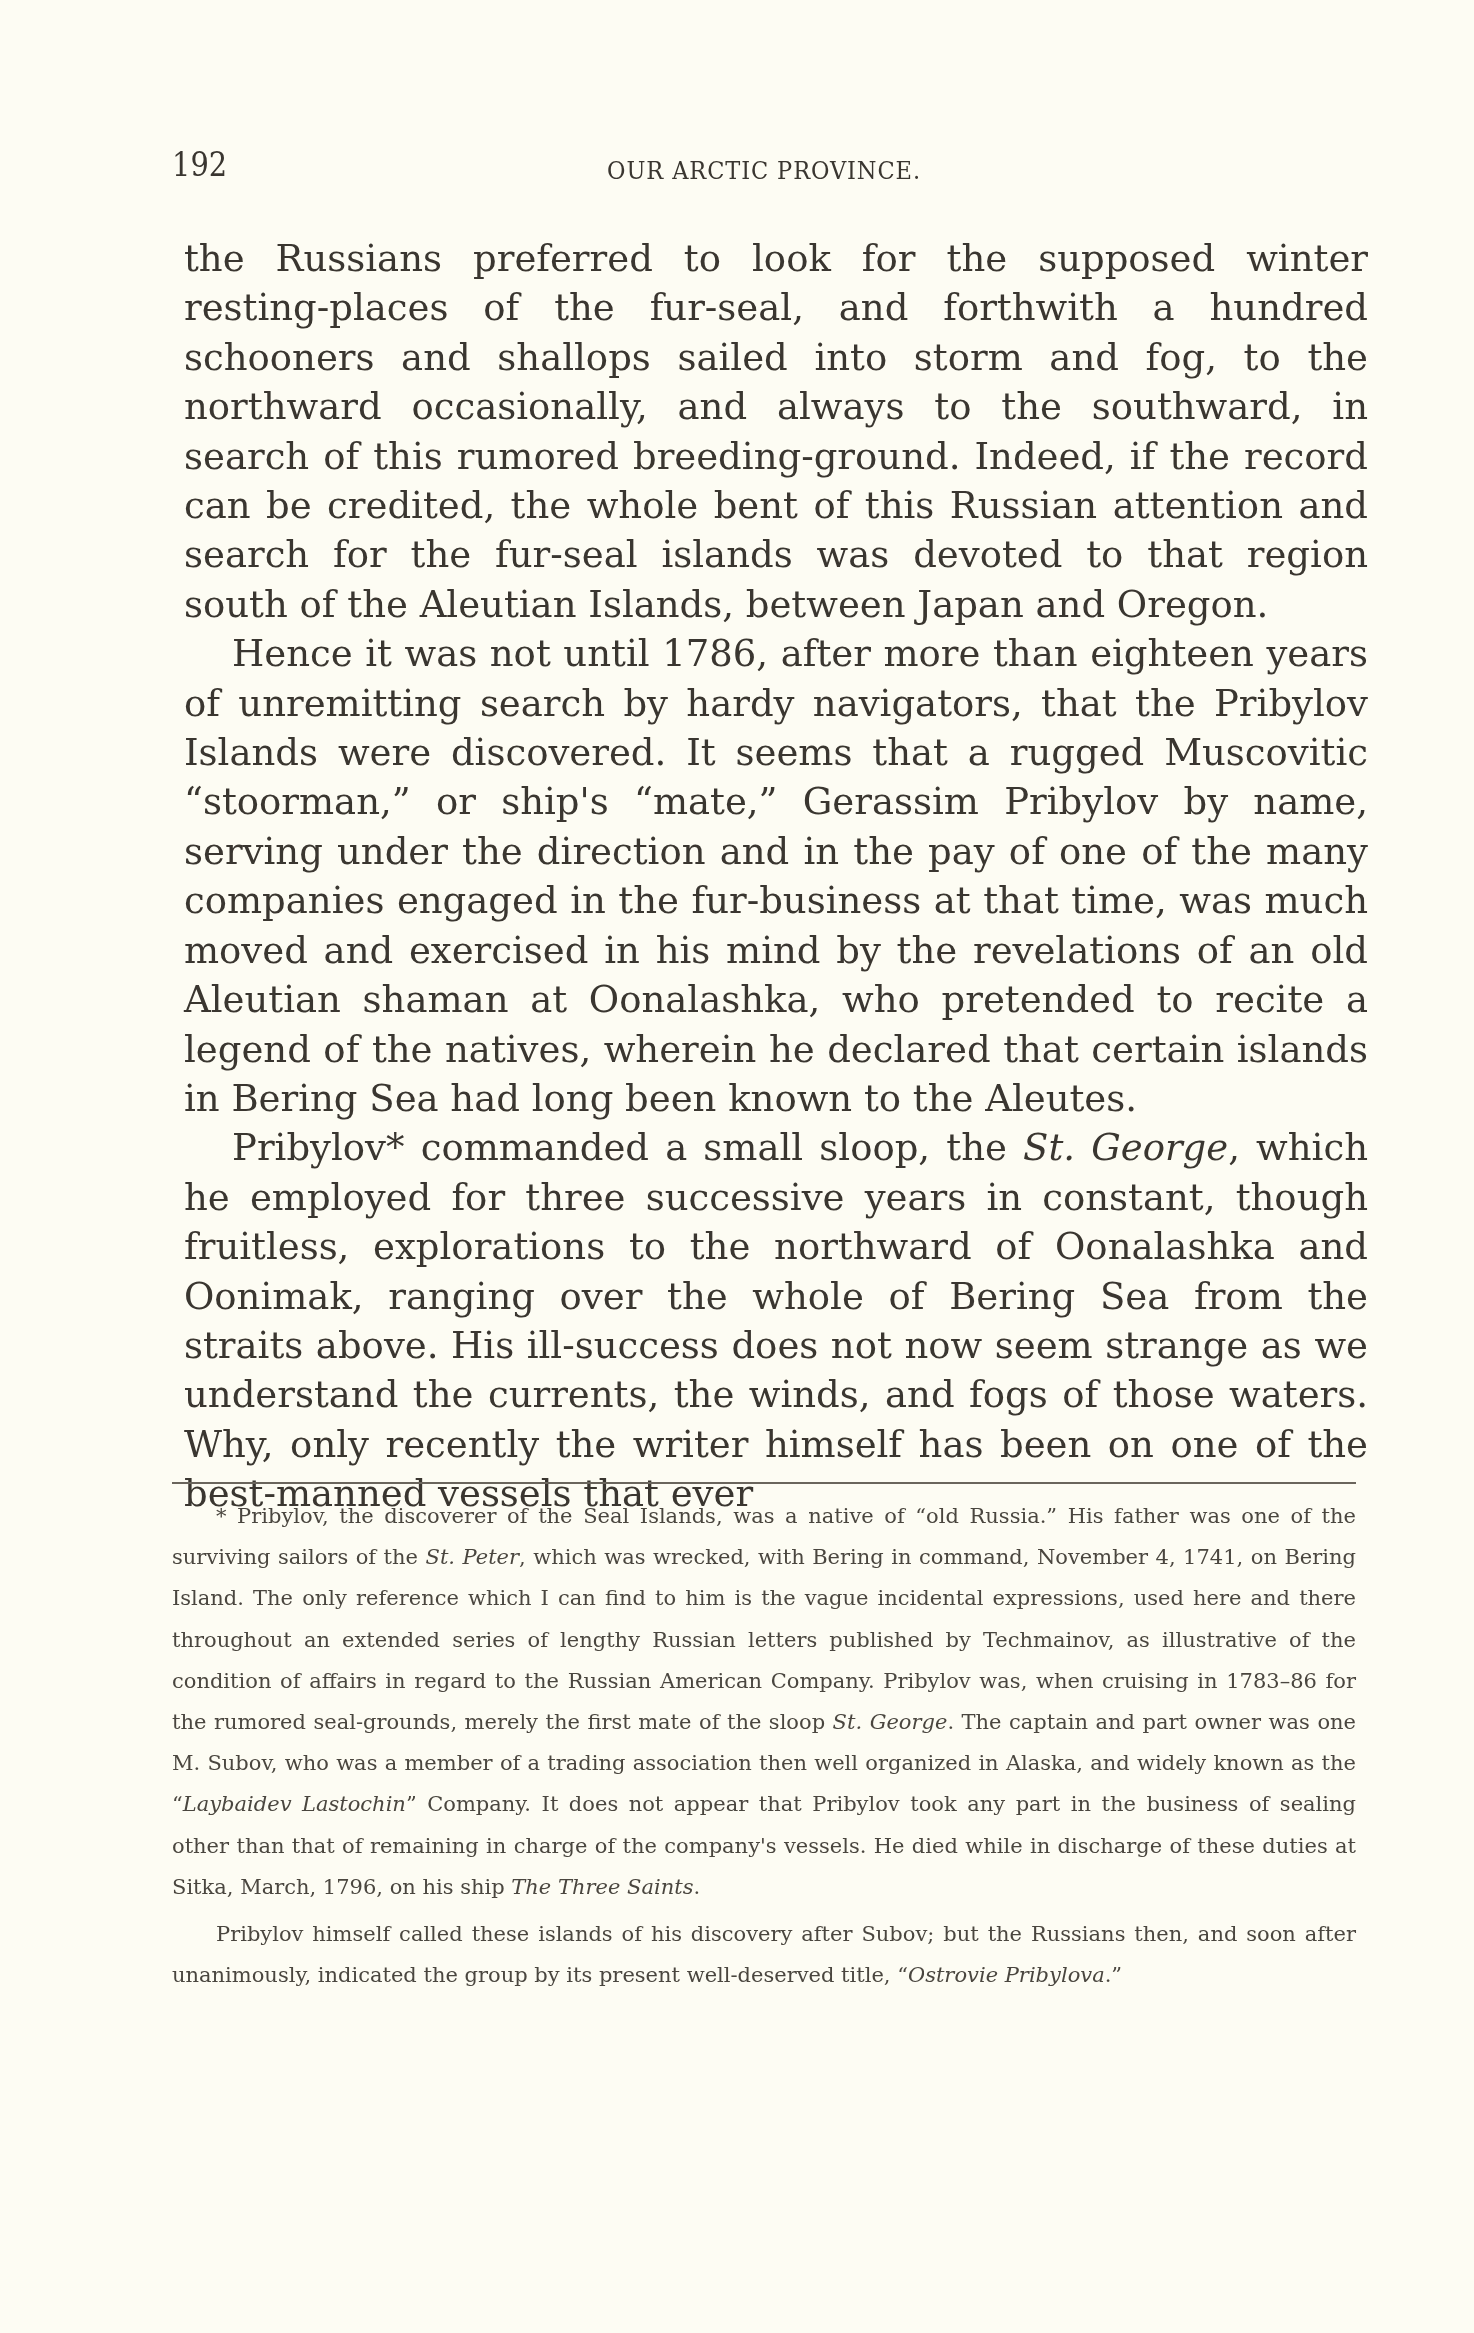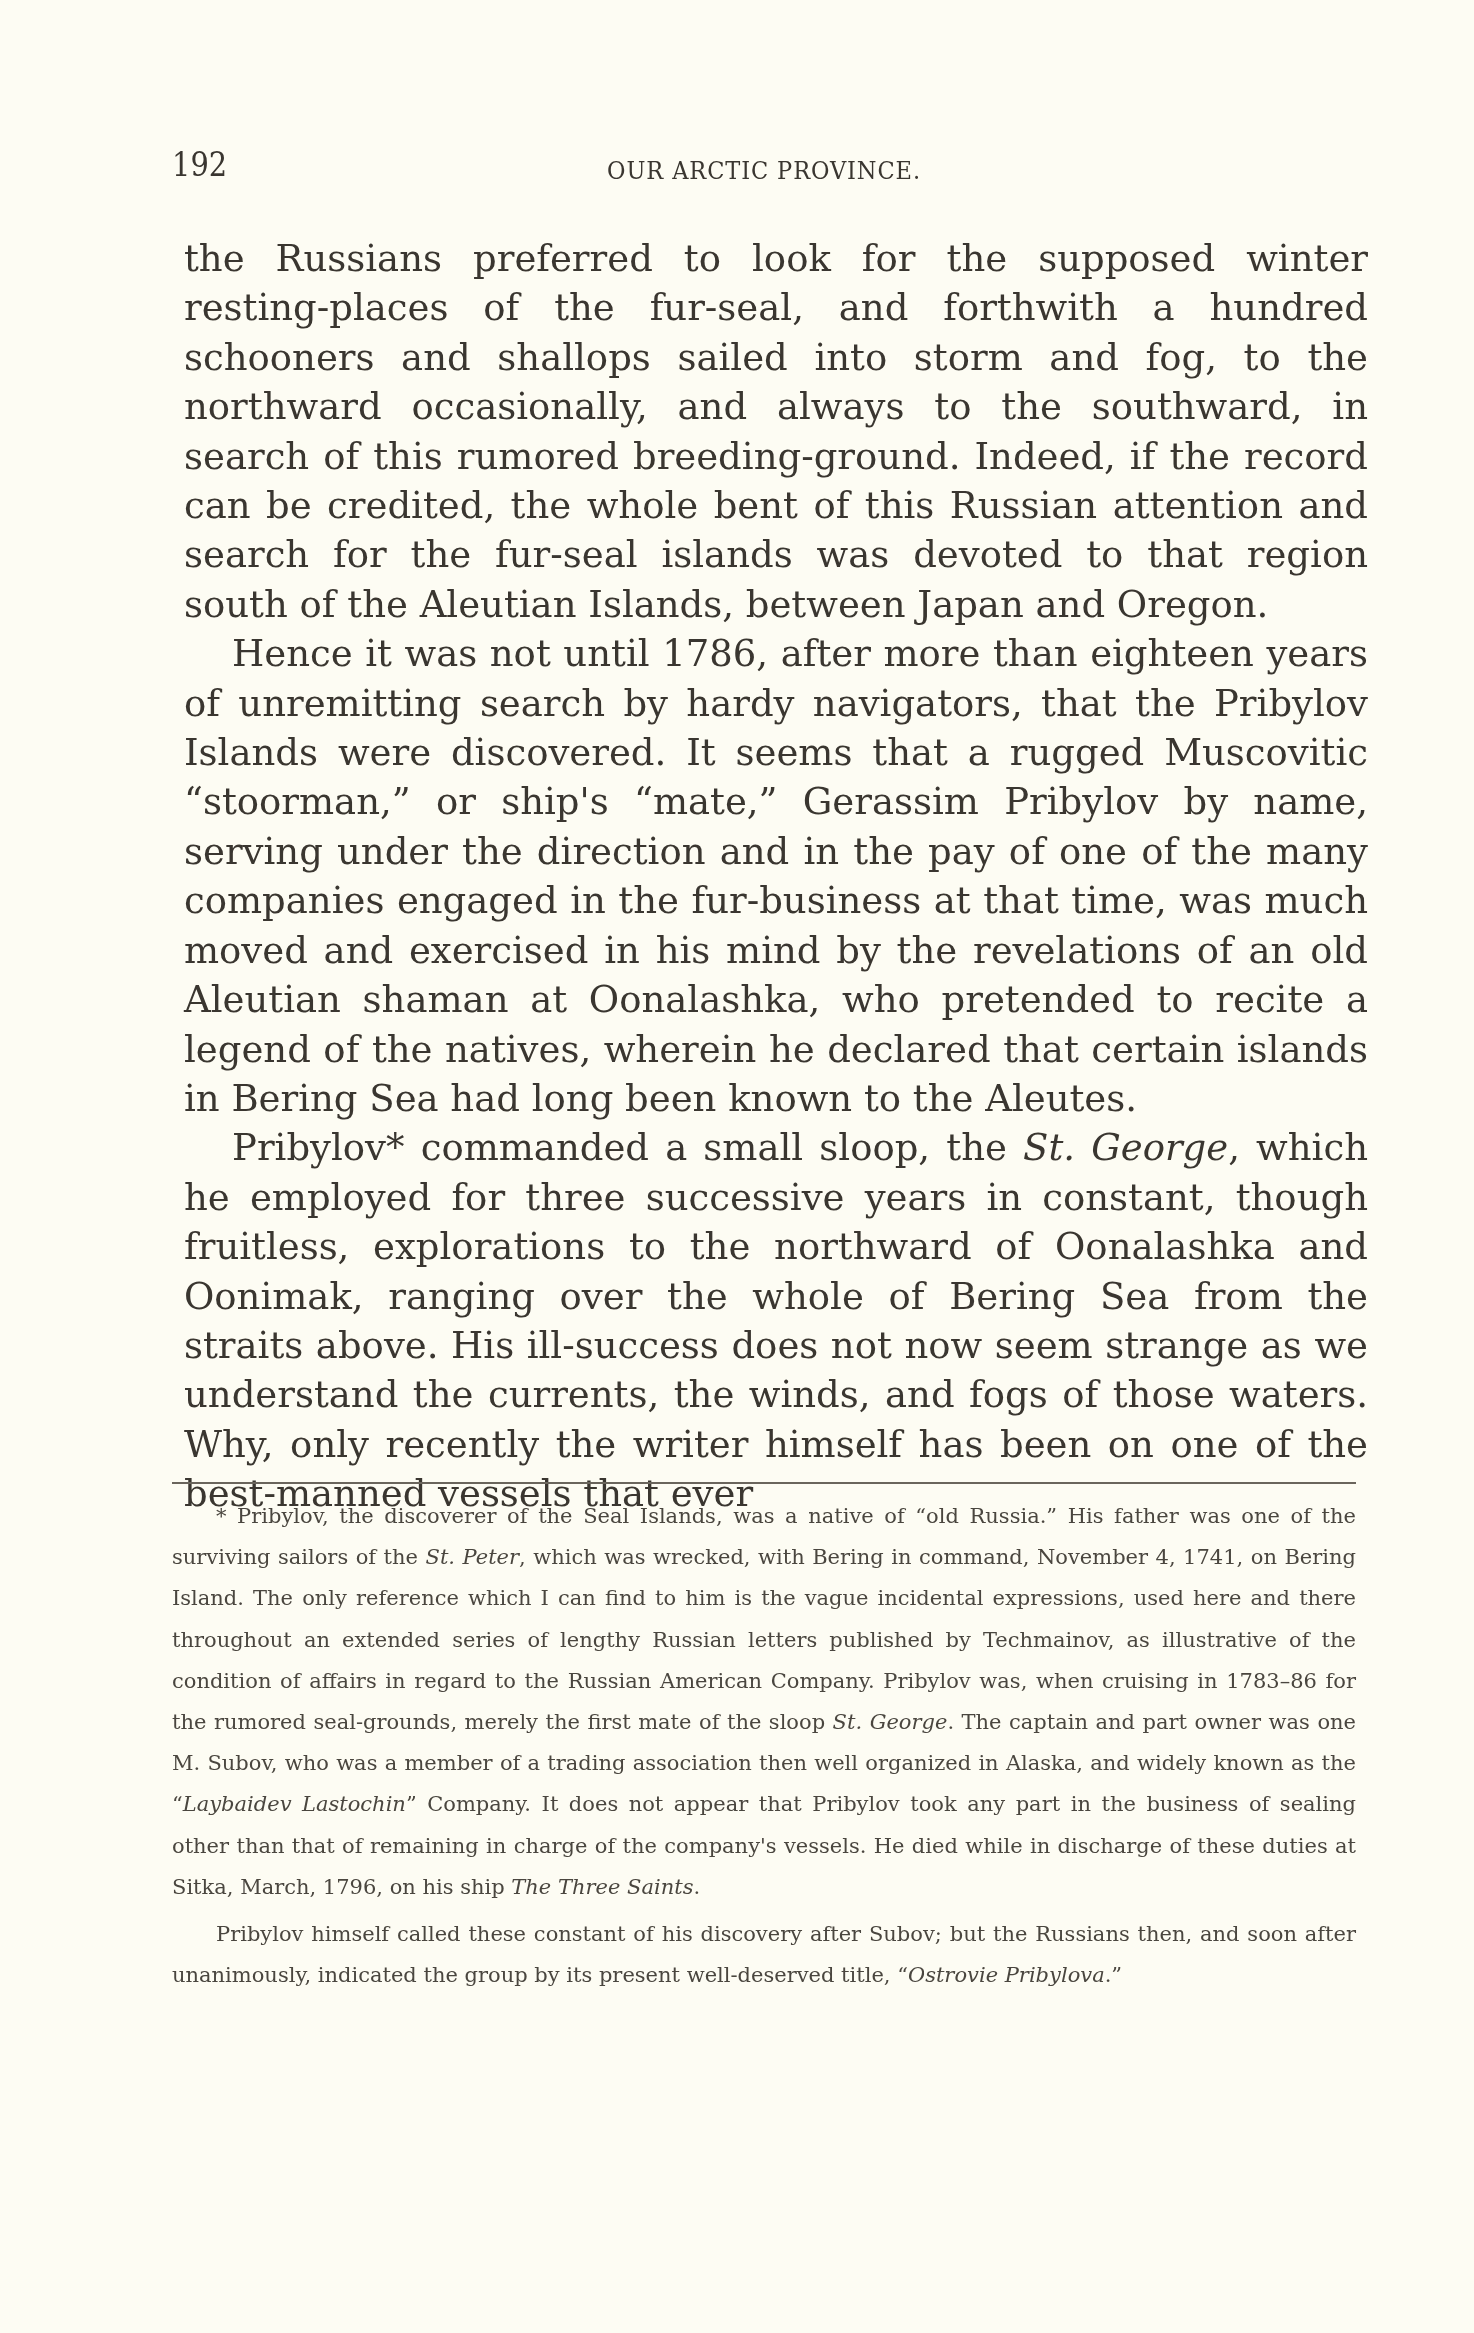--- a/index.html
+++ b/index.html
@@ -29,15 +29,15 @@
   <div class="body">
     <p>the Russians preferred to look for the supposed winter resting-places of the fur-seal, and forthwith a hundred schooners and shallops sailed into storm and fog, to the northward occasionally, and always to the southward, in search of this rumored breeding-ground. Indeed, if the record can be credited, the whole bent of this Russian attention and search for the fur-seal islands was devoted to that region south of the Aleutian Islands, between Japan and Oregon.</p>
     <p class="ind">Hence it was not until 1786, after more than eighteen years of unremitting search by hardy navigators, that the Pribylov Islands were discovered. It seems that a rugged Muscovitic “stoorman,” or ship's “mate,” Gerassim Pribylov by name, serving under the direction and in the pay of one of the many companies engaged in the fur-business at that time, was much moved and exercised in his mind by the revelations of an old Aleutian shaman at Oonalashka, who pretended to recite a legend of the natives, wherein he declared that certain islands in Bering Sea had long been known to the Aleutes.</p>
     <p class="ind"><span>Pribylov* commanded a small sloop, the </span><i>St. George</i><span>, which he employed for three successive years in constant, though fruitless, explorations to the northward of Oonalashka and Oonimak, ranging over the whole of Bering Sea from the straits above. His ill-success does not now seem strange as we understand the currents, the winds, and fogs of those waters. Why, only recently the writer himself has been on one of the best-manned vessels that ever</span></p>
   </div>
 
   <div class="rule"></div>
 
   <div class="notes">
     <p><span>* Pribylov, the discoverer of the Seal Islands, was a native of “old Russia.” His father was one of the surviving sailors of the </span><i>St. Peter</i><span>, which was wrecked, with Bering in command, November 4, 1741, on Bering Island. The only reference which I can find to him is the vague incidental expressions, used here and there throughout an extended series of lengthy Russian letters published by Techmainov, as illustrative of the condition of affairs in regard to the Russian American Company. Pribylov was, when cruising in 1783–86 for the rumored seal-grounds, merely the first mate of the sloop </span><i>St. George</i><span>. The captain and part owner was one M. Subov, who was a member of a trading association then well organized in Alaska, and widely known as the “</span><i>Laybaidev Lastochin</i><span>” Company. It does not appear that Pribylov took any part in the business of sealing other than that of remaining in charge of the company's vessels. He died while in discharge of these duties at Sitka, March, 1796, on his ship </span><i>The Three Saints</i><span>.</span></p>
-    <p><span>Pribylov himself called these constant of his discovery after Subov; but the Russians then, and soon after unanimously, indicated the group by its present well-deserved title, “</span><i>Ostrovie Pribylova</i><span>.”</span></p>
+    <p><span>Pribylov himself called these islands of his discovery after Subov; but the Russians then, and soon after unanimously, indicated the group by its present well-deserved title, “</span><i>Ostrovie Pribylova</i><span>.”</span></p>
   </div>
 </div>
 
 </body></html>

